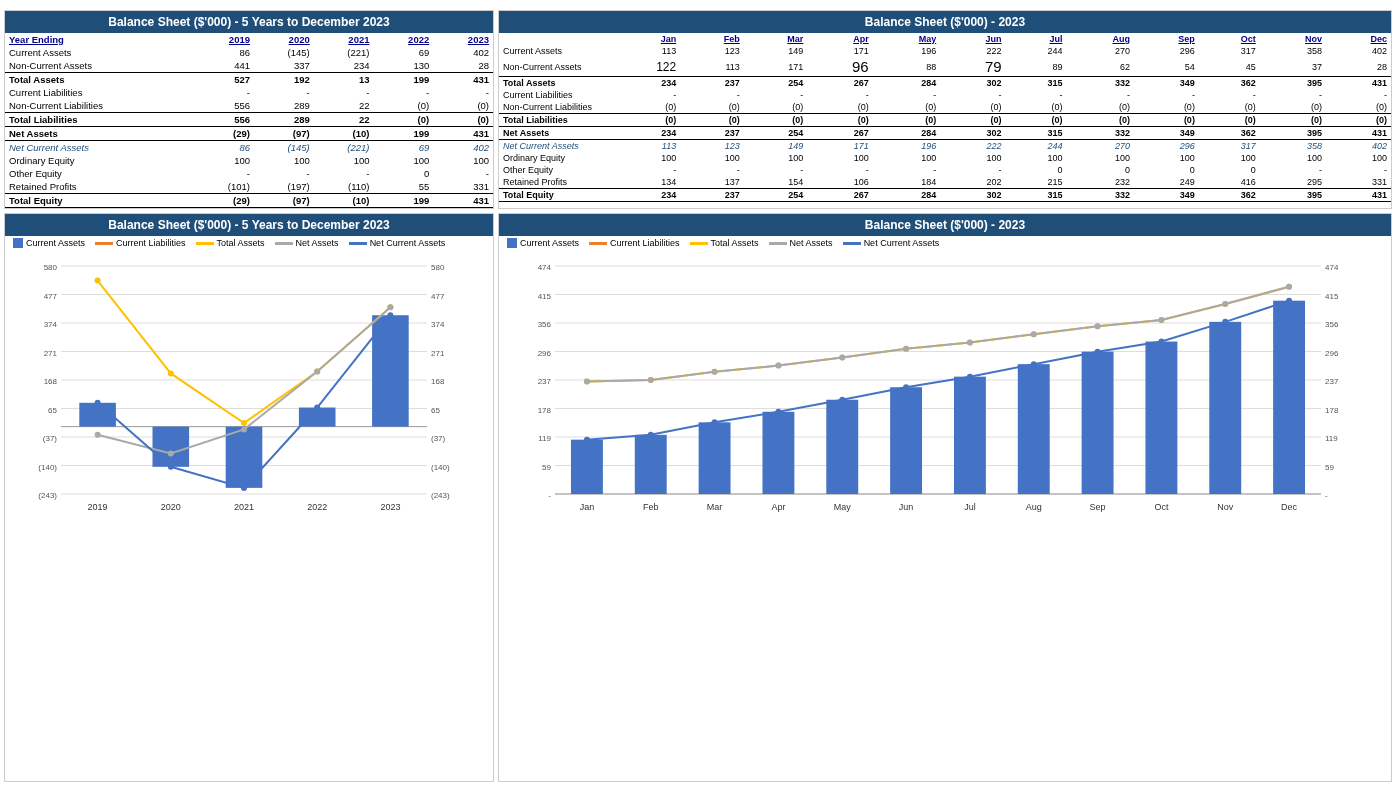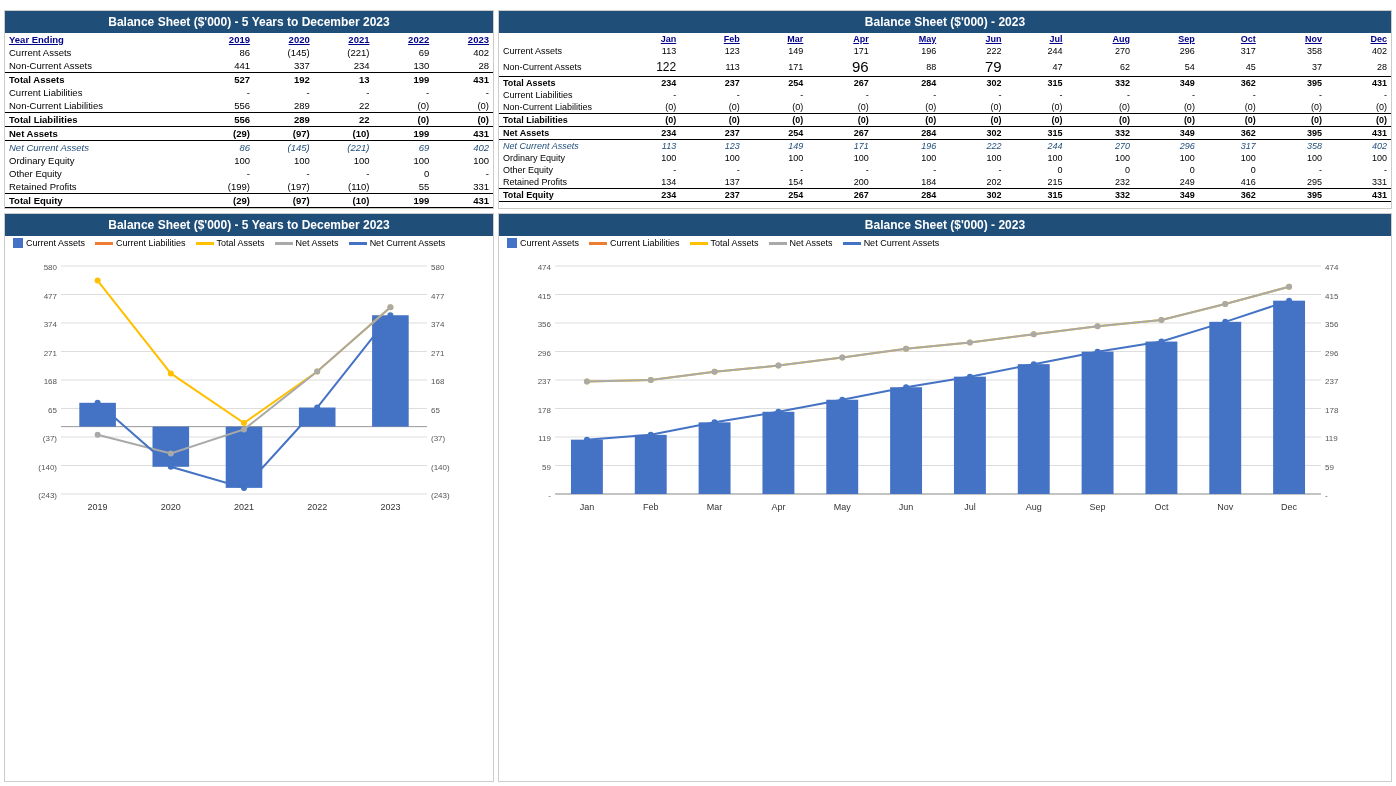--- a/index.html
+++ b/index.html
@@ -147,21 +147,21 @@
             <tr class="row-data">
               <td class="row-label">Other Equity</td>
               <td class="row-value">-</td>
               <td class="row-value">-</td>
               <td class="row-value">-</td>
               <td class="row-value">0</td>
               <td class="row-value">-</td>
             </tr>
             <tr class="row-data">
               <td class="row-label">Retained Profits</td>
-              <td class="row-value">(199)</td>
+              <td class="row-value">(101)</td>
               <td class="row-value">(197)</td>
               <td class="row-value">(110)</td>
               <td class="row-value">55</td>
               <td class="row-value">331</td>
             </tr>
             <tr class="row-data row-bold border-top-bottom">
               <td class="row-label">Total Equity</td>
               <td class="row-value">(29)</td>
               <td class="row-value">(97)</td>
               <td class="row-value">(10)</td>
@@ -209,21 +209,21 @@
               <td class="row-value" style="font-size: 9px;">402</td>
             </tr>
             <tr class="row-data">
               <td class="row-label" style="font-size: 9px;">Non-Current Assets</td>
               <td class="row-value" style="font-size: 12px;">122</td>
               <td class="row-value" style="font-size: 9px;">113</td>
               <td class="row-value" style="font-size: 9px;">171</td>
               <td class="row-value" style="font-size: 15px;">96</td>
               <td class="row-value" style="font-size: 9px;">88</td>
               <td class="row-value" style="font-size: 15px;">79</td>
-              <td class="row-value" style="font-size: 9px;">47</td>
+              <td class="row-value" style="font-size: 9px;">89</td>
               <td class="row-value" style="font-size: 9px;">62</td>
               <td class="row-value" style="font-size: 9px;">54</td>
               <td class="row-value" style="font-size: 9px;">45</td>
               <td class="row-value" style="font-size: 9px;">37</td>
               <td class="row-value" style="font-size: 9px;">28</td>
             </tr>
             <tr class="row-data row-bold border-top">
               <td class="row-label" style="font-size: 9px;">Total Assets</td>
               <td class="row-value" style="font-size: 9px;">234</td>
               <td class="row-value" style="font-size: 9px;">237</td>
@@ -341,21 +341,21 @@
               <td class="row-value" style="font-size: 9px;">0</td>
               <td class="row-value" style="font-size: 9px;">0</td>
               <td class="row-value" style="font-size: 9px;">-</td>
               <td class="row-value" style="font-size: 9px;">-</td>
             </tr>
             <tr class="row-data">
               <td class="row-label" style="font-size: 9px;">Retained Profits</td>
               <td class="row-value" style="font-size: 9px;">134</td>
               <td class="row-value" style="font-size: 9px;">137</td>
               <td class="row-value" style="font-size: 9px;">154</td>
-              <td class="row-value" style="font-size: 9px;">200</td>
+              <td class="row-value" style="font-size: 9px;">106</td>
               <td class="row-value" style="font-size: 9px;">184</td>
               <td class="row-value" style="font-size: 9px;">202</td>
               <td class="row-value" style="font-size: 9px;">215</td>
               <td class="row-value" style="font-size: 9px;">232</td>
               <td class="row-value" style="font-size: 9px;">249</td>
               <td class="row-value" style="font-size: 9px;">416</td>
               <td class="row-value" style="font-size: 9px;">295</td>
               <td class="row-value" style="font-size: 9px;">331</td>
             </tr>
             <tr class="row-data row-bold border-top-bottom">

